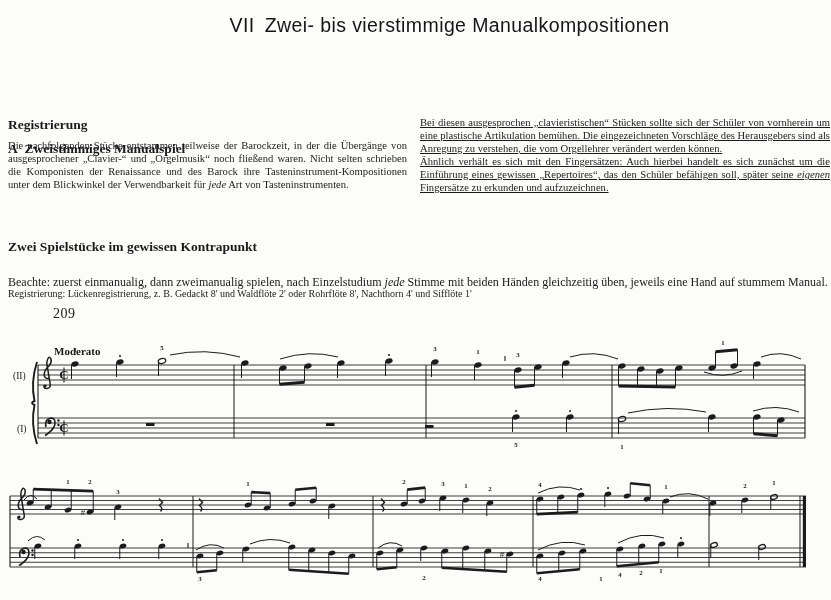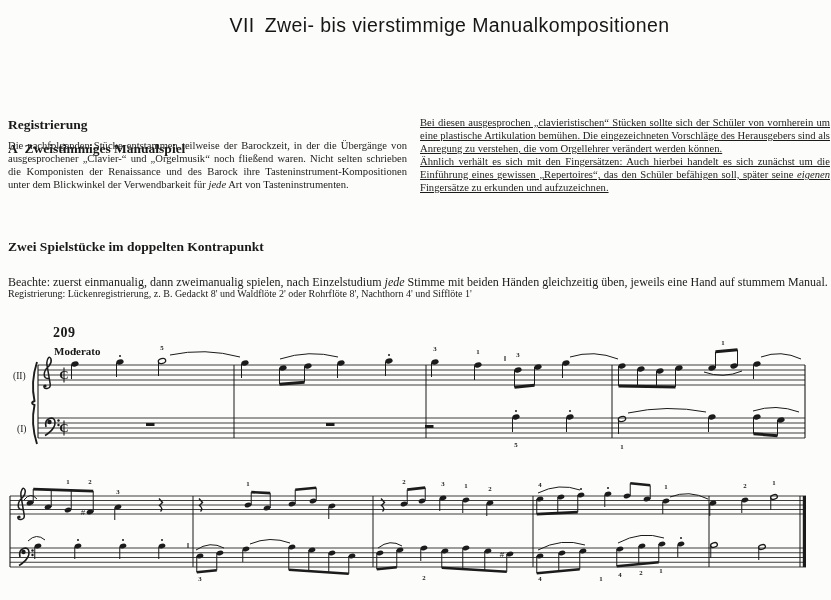--- a/index.html
+++ b/index.html
@@ -17,36 +17,36 @@
   .h-a{left:8px;top:97px;font-size:13.5px;font-weight:bold;margin-top:44px;}
   .h-vor{left:8px;top:117px;font-size:13.5px;font-weight:bold;}
   .par{
     font-size:10.6px;line-height:13px;text-align:justify;color:#1c1c1c;
   }
   .par-left{left:8px;top:139px;width:399px;}
   .par-right{left:420px;top:116px;width:410px;text-decoration:underline;}
   .h-piece{left:8px;top:239px;font-size:13.5px;font-weight:bold;}
   .note-line{left:8px;top:276px;width:820px;font-size:12px;line-height:12px;white-space:nowrap;}
   .reg-line{left:8px;top:288px;width:820px;font-size:10px;line-height:12px;white-space:nowrap;}
-  .pnum{left:53px;top:325px;font-size:14px;font-weight:700;letter-spacing:.5px;}
+  .pnum{left:53px;top:306px;font-size:14px;font-weight:400;letter-spacing:.5px;}
   .tempo{left:54px;top:345px;font-size:11px;font-weight:bold;}
   #score{position:absolute;left:0;top:0;}
 </style>
 </head>
 <body>
 
 <div class="abs title">VII Zwei- bis vierstimmige Manualkompositionen</div>
 
 <div class="abs h-a">A Zweistimmiges Manualspiel</div>
 <div class="abs h-vor">Registrierung</div>
 
 <div class="abs par par-left"><span>Die nachfolgenden Stücke entstammen teilweise der Barockzeit, in der die Übergänge von ausgesprochener „Clavier-“ und „Orgelmusik“ noch fließend waren. Nicht selten schrieben die Komponisten der Renaissance und des Barock ihre Tasteninstrument-Kompositionen unter dem Blickwinkel der Verwendbarkeit für </span><i>jede</i><span> Art von Tasteninstrumenten.</span></div>
 <div class="abs par par-right"><span>Bei diesen ausgesprochen „clavieristischen“ Stücken sollte sich der Schüler von vornherein um eine plastische Artikulation bemühen. Die eingezeichneten Vorschläge des Herausgebers sind als Anregung zu verstehen, die vom Orgellehrer verändert werden können.</span><br><span>Ähnlich verhält es sich mit den Fingersätzen: Auch hierbei handelt es sich zunächst um die Einführung eines gewissen „Repertoires“, das den Schüler befähigen soll, später seine </span><i>eigenen</i><span> Fingersätze zu erkunden und aufzuzeichnen.</span></div>
 
-<div class="abs h-piece">Zwei Spielstücke im doppelten Kontrapunkt</div>
+<div class="abs h-piece">Zwei Spielstücke im gewissen Kontrapunkt</div>
 <div class="abs note-line"><span>Beachte: zuerst einmanualig, dann zweimanualig spielen, nach Einzelstudium </span><i>jede</i><span> Stimme mit beiden Händen gleichzeitig üben, jeweils eine Hand auf stummem Manual.</span></div>
 <div class="abs reg-line">Registrierung: Lückenregistrierung, z. B. Gedackt 8' und Waldflöte 2' oder Rohrflöte 8', Nachthorn 4' und Sifflöte 1'</div>
 
 <div class="abs pnum">209</div>
 <div class="abs tempo">Moderato</div>
 
 <svg id="score" width="831" height="600" viewBox="0 0 831 600" aria-label="two grand-staff systems of engraved music">
     <line x1="38" y1="365" x2="805" y2="365" stroke="#1b1b1b" stroke-width="0.85" stroke-linecap="butt"></line>
     <line x1="38" y1="370" x2="805" y2="370" stroke="#1b1b1b" stroke-width="0.85" stroke-linecap="butt"></line>
     <line x1="38" y1="375" x2="805" y2="375" stroke="#1b1b1b" stroke-width="0.85" stroke-linecap="butt"></line>

